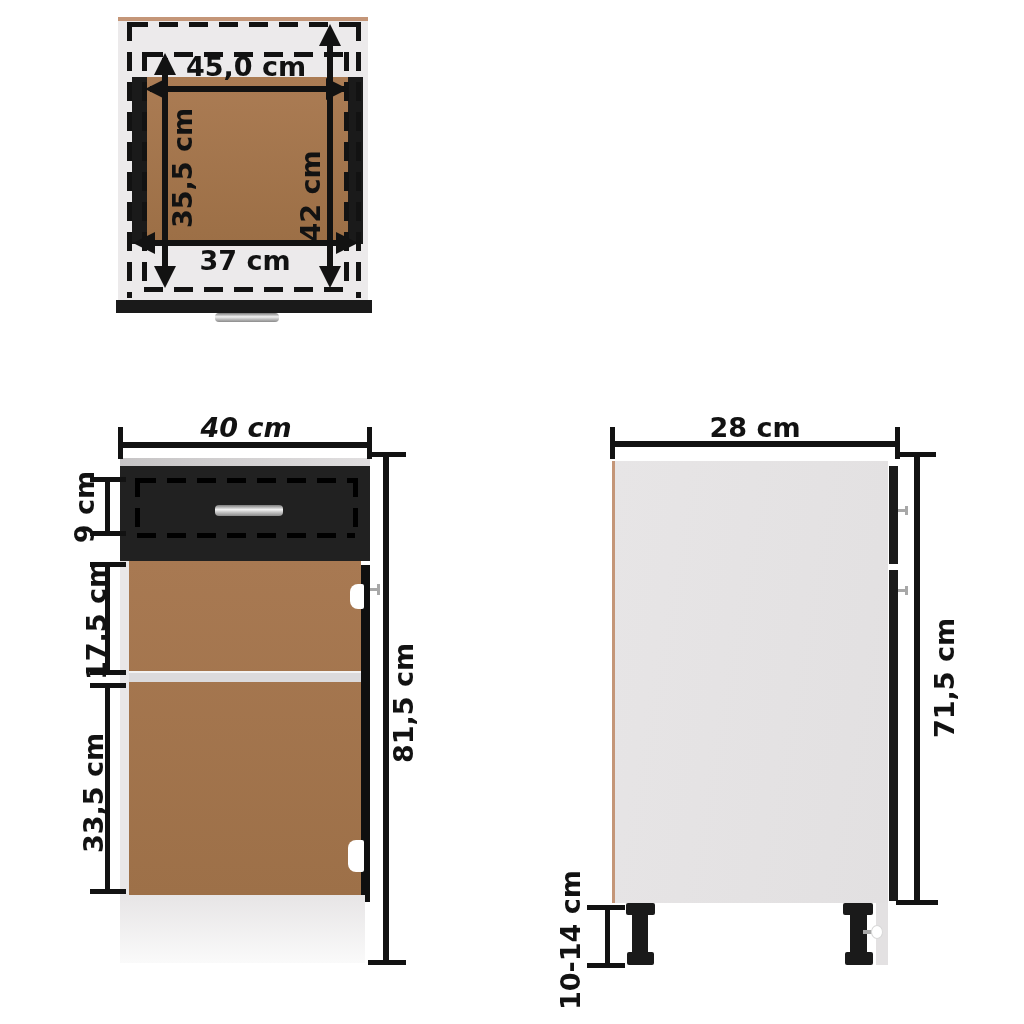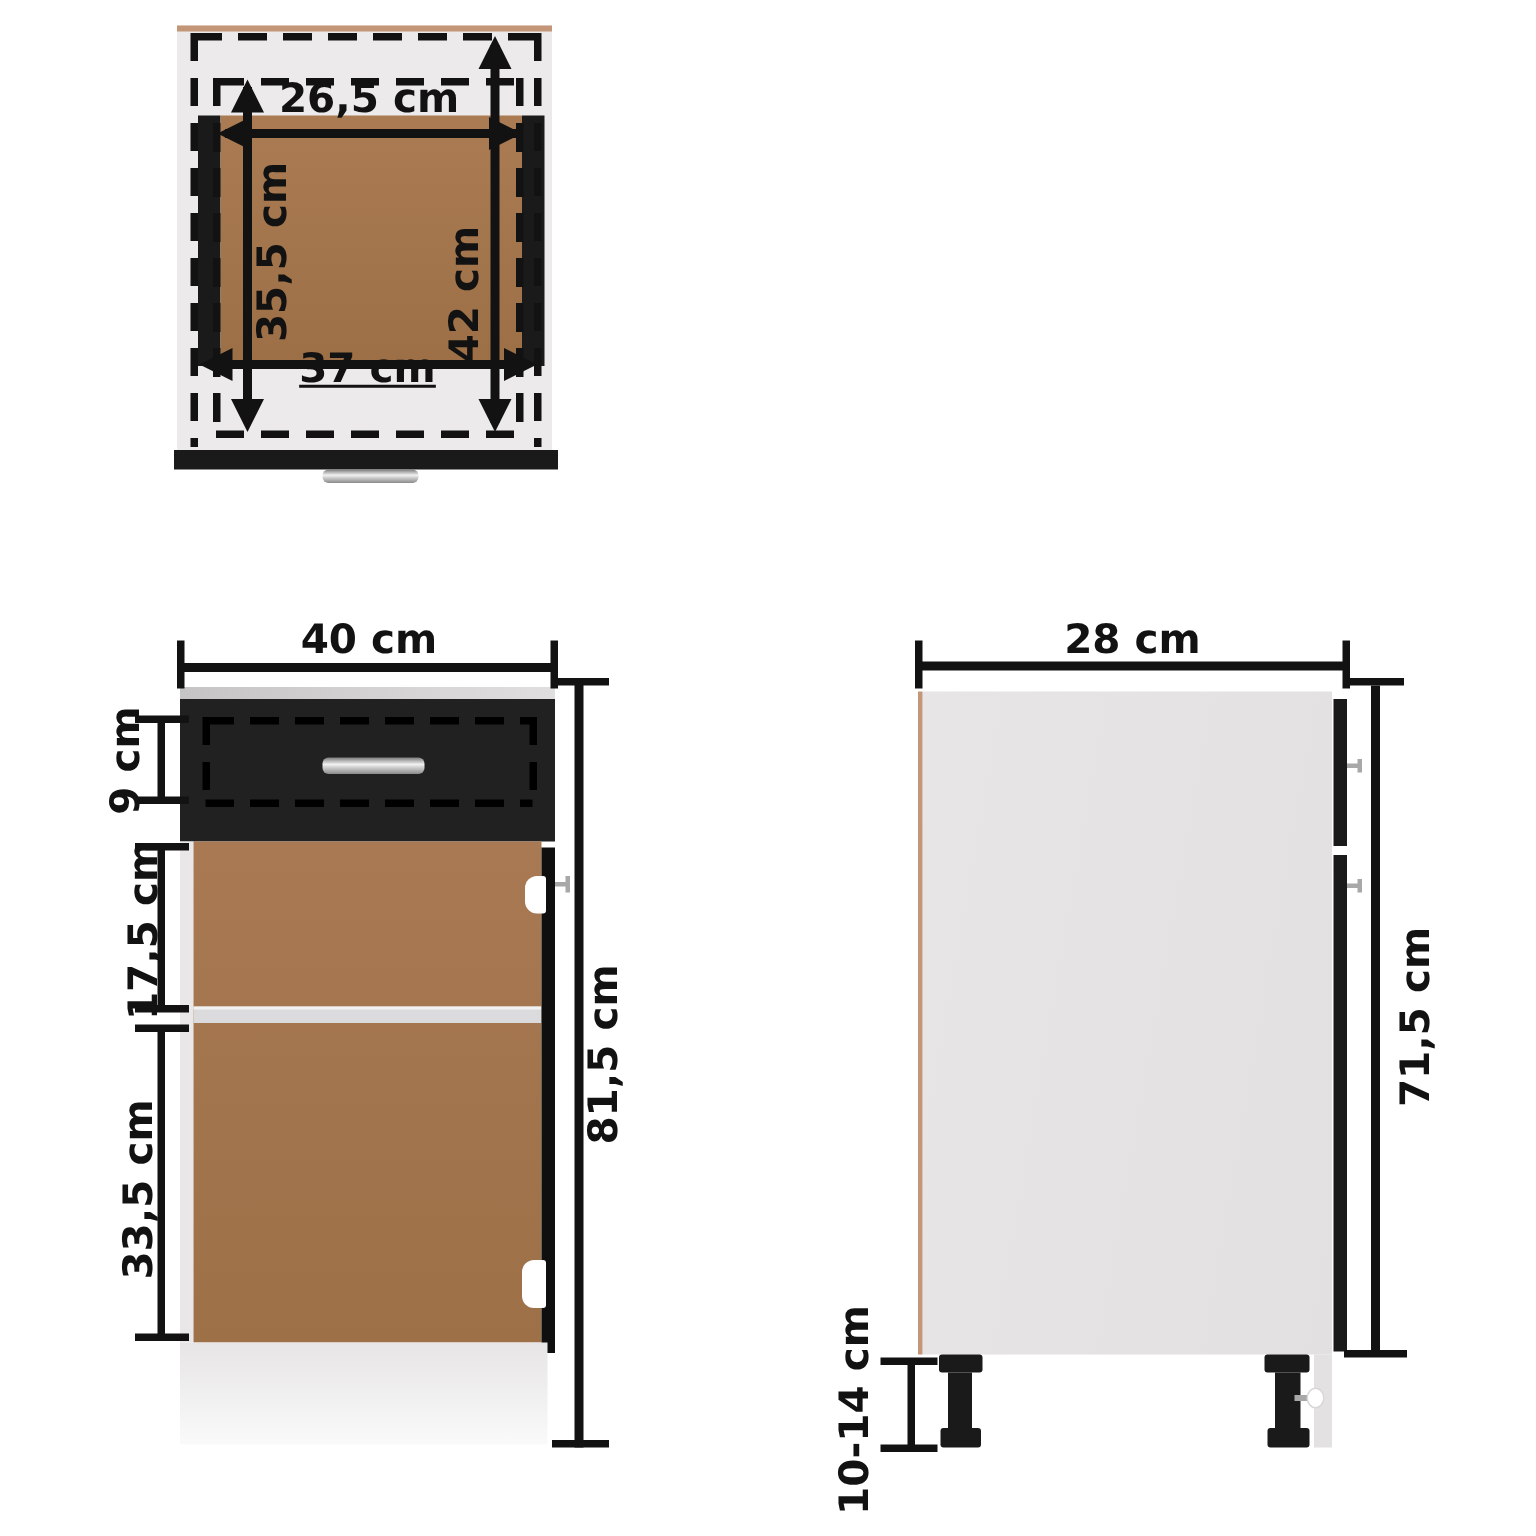--- a/index.html
+++ b/index.html
@@ -61,42 +61,42 @@
     <div class="dv" style="left:142px;top:52px;height:238px;"></div>
     <div class="dv" style="left:344px;top:52px;height:238px;"></div>
 
     <div class="abs blackpart" style="left:116px;top:300px;width:256px;height:13px;"></div>
     <div class="abs handle" style="left:215px;top:313px;width:64px;height:9px;"></div>
 
     <div>
       <div class="lh" style="left:150px;top:86px;width:196px;"></div>
       <div class="ah left" style="left:145px;top:78px;"></div>
       <div class="ah right" style="left:326px;top:78px;"></div>
-      <div class="lab" style="left:246px;top:66px;">26,5 cm</div>
+      <div class="lab" style="left:246px;top:66px;">45,0 cm</div>
     </div>
 
     <div>
       <div class="lv" style="left:162px;top:58px;height:224px;"></div>
       <div class="ah up" style="left:154px;top:53px;"></div>
       <div class="ah down" style="left:154px;top:266px;"></div>
       <div class="lab v" style="left:182px;top:168px;">35,5 cm</div>
     </div>
 
     <div>
       <div class="lv" style="left:327px;top:30px;height:252px;"></div>
       <div class="ah up" style="left:319px;top:24px;"></div>
       <div class="ah down" style="left:319px;top:266px;"></div>
       <div class="lab v" style="left:310px;top:196px;">42 cm</div>
     </div>
 
     <div>
       <div class="lh" style="left:140px;top:240px;width:210px;"></div>
       <div class="ah left" style="left:133px;top:232px;"></div>
       <div class="ah right" style="left:336px;top:232px;"></div>
-      <div class="lab" style="left:245px;top:246px;text-decoration:underline;">37 cm</div>
+      <div class="lab" style="left:245px;top:260px;">37 cm</div>
     </div>
   </div>
 
   <div>
 
     <div class="abs" style="left:120px;top:458px;width:250px;height:8px;background:linear-gradient(to right,#c6c4c5,#e0dedf);"></div>
     <div class="abs" style="left:120px;top:466px;width:250px;height:95px;background:#212121;"></div>
     <div class="dh" style="left:137px;top:478px;width:218px;background-image:repeating-linear-gradient(to right,#000 0 19px,transparent 19px 30px);"></div>
     <div class="dh" style="left:137px;top:533px;width:218px;background-image:repeating-linear-gradient(to right,#000 0 19px,transparent 19px 30px);"></div>
     <div class="dv" style="left:135px;top:478px;height:60px;background-image:repeating-linear-gradient(to bottom,#000 0 19px,transparent 19px 30px);"></div>
@@ -110,21 +110,21 @@
     <div class="abs hinge" style="left:350px;top:584px;width:14px;height:25px;"></div>
     <div class="abs hinge" style="left:348px;top:840px;width:16px;height:32px;"></div>
     <div class="abs pin" style="left:370px;top:588px;width:8px;height:3px;"></div>
     <div class="abs pin" style="left:377px;top:584px;width:3px;height:11px;"></div>
     <div class="abs" style="left:120px;top:895px;width:245px;height:68px;background:linear-gradient(180deg,#e7e5e6,#fafafa);"></div>
 
     <div>
       <div class="lh" style="left:120px;top:442px;width:250px;"></div>
       <div class="tickv" style="left:118px;top:427px;"></div>
       <div class="tickv" style="left:367px;top:427px;"></div>
-      <div class="lab" style="left:246px;top:427px;">40 cm</div>
+      <div class="lab" style="left:246px;top:427px;font-style:italic;">40 cm</div>
     </div>
 
     <div>
       <div class="lv" style="left:105px;top:479px;height:57px;width:5px;"></div>
       <div class="tickh" style="left:90px;top:477px;width:36px;"></div>
       <div class="tickh" style="left:90px;top:531px;width:36px;"></div>
       <div class="lab v" style="left:84px;top:507px;">9 cm</div>
     </div>
 
     <div>

